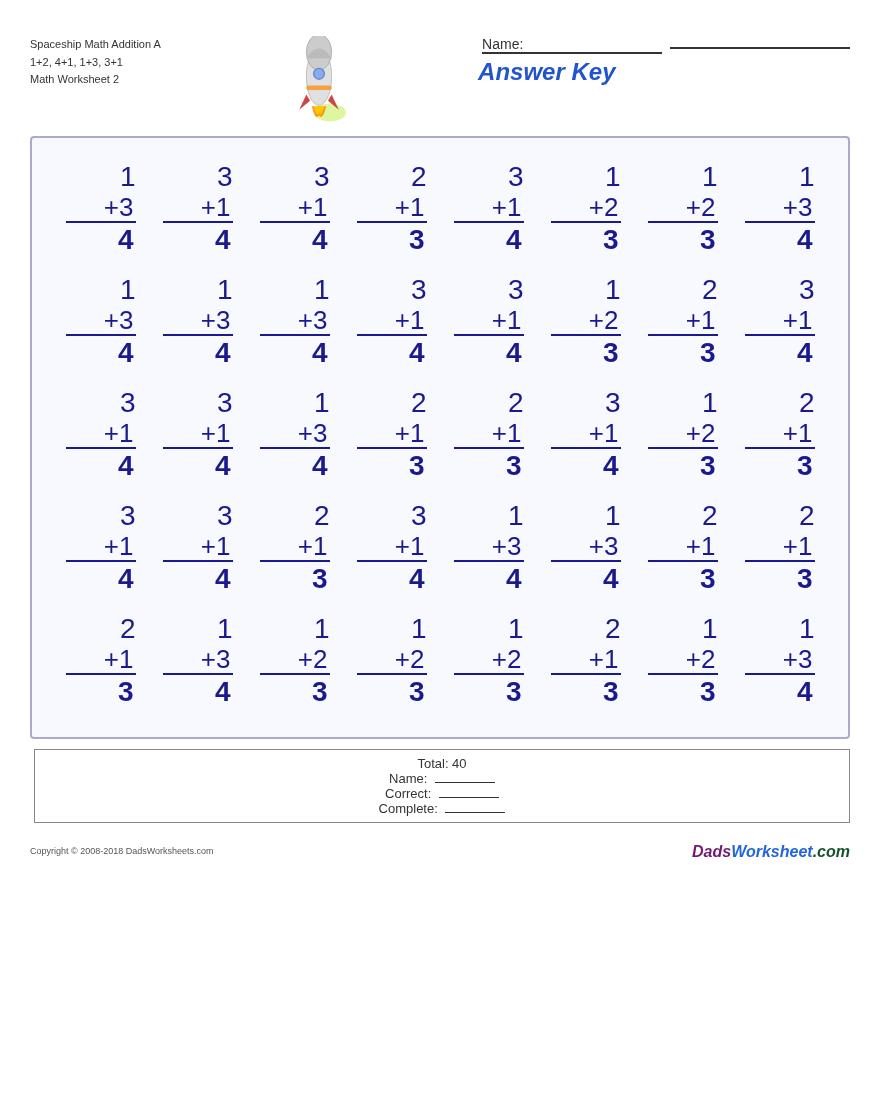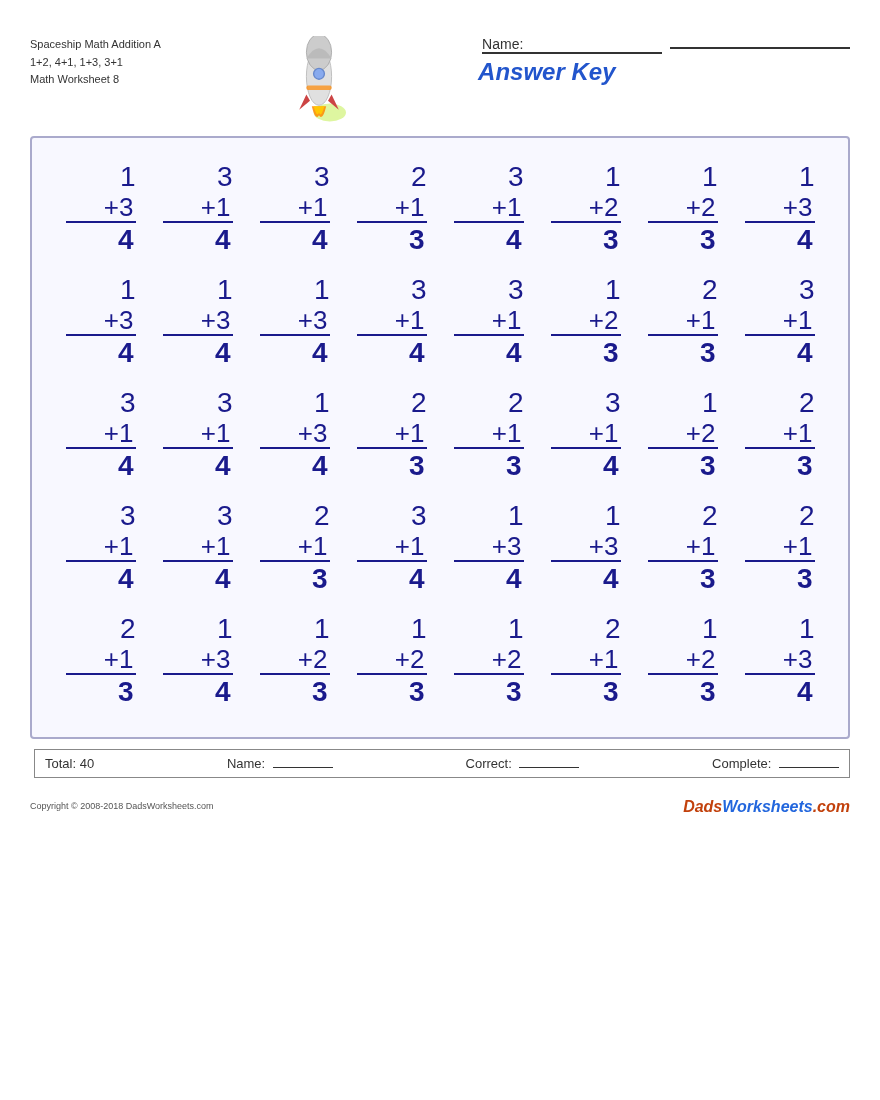--- a/index.html
+++ b/index.html
@@ -115,25 +115,26 @@
       line-height: 1.2;
       text-align: right;
       width: 100%;
       padding-right: 2px;
     }
 
     
     .totals-bar {
       border: 1.5px solid #888;
       display: flex;
-      justify-content: space-between;
+      justify-content: flex-end;
       align-items: center;
       padding: 6px 10px;
       margin: 8px 0 6px 4px;
       background: #fff;
+      flex-direction: column;
     }
 
     .total-item {
       font-size: 13px;
       color: #333;
     }
 
     .total-item .blank-line {
       display: inline-block;
       border-bottom: 1.5px solid #333;
@@ -170,21 +171,21 @@
   </style>
 </head>
 <body>
 
 <div class="page">
 
   <div class="header">
     <div class="header-left">
       <div>Spaceship Math Addition A</div>
       <div>1+2, 4+1, 1+3, 3+1</div>
-      <div>Math Worksheet 8</div>
+      <div>Math Worksheet 2</div>
     </div>
 
     <div class="rocket-container">
       <svg class="rocket-svg" viewBox="0 0 80 100" xmlns="http://www.w3.org/2000/svg">
 
         <ellipse cx="52" cy="85" rx="18" ry="10" fill="#c8f060" opacity="0.6"></ellipse>
 
         <ellipse cx="40" cy="45" rx="14" ry="32" fill="#e0e0e0" stroke="#bbb" stroke-width="1"></ellipse>
 
         <ellipse cx="40" cy="18" rx="14" ry="20" fill="#cccccc" stroke="#aaa" stroke-width="1"></ellipse>
@@ -441,17 +442,17 @@
       <span>Complete:</span>
       <span class="blank-line"></span>
     </div>
   </div>
 
   <div class="copyright">
     <div class="copyright-text">
       <div>Copyright © 2008-2018 DadsWorksheets.com</div>
     </div>
     <div class="brand-logo">
-      <span style="font-style:italic; color:#c2410c;">Dads</span><span style="font-style:italic; color:#2266dd;">Worksheets</span><span style="font-style:italic; color:#c2410c;">.com</span>
+      <span style="font-style:italic; color:#701a75;">Dads</span><span style="font-style:italic; color:#2266dd;">Worksheet</span><span style="font-style:italic; color:#14532d;">.com</span>
     </div>
   </div>
 
 </div>
 
 </body></html>

